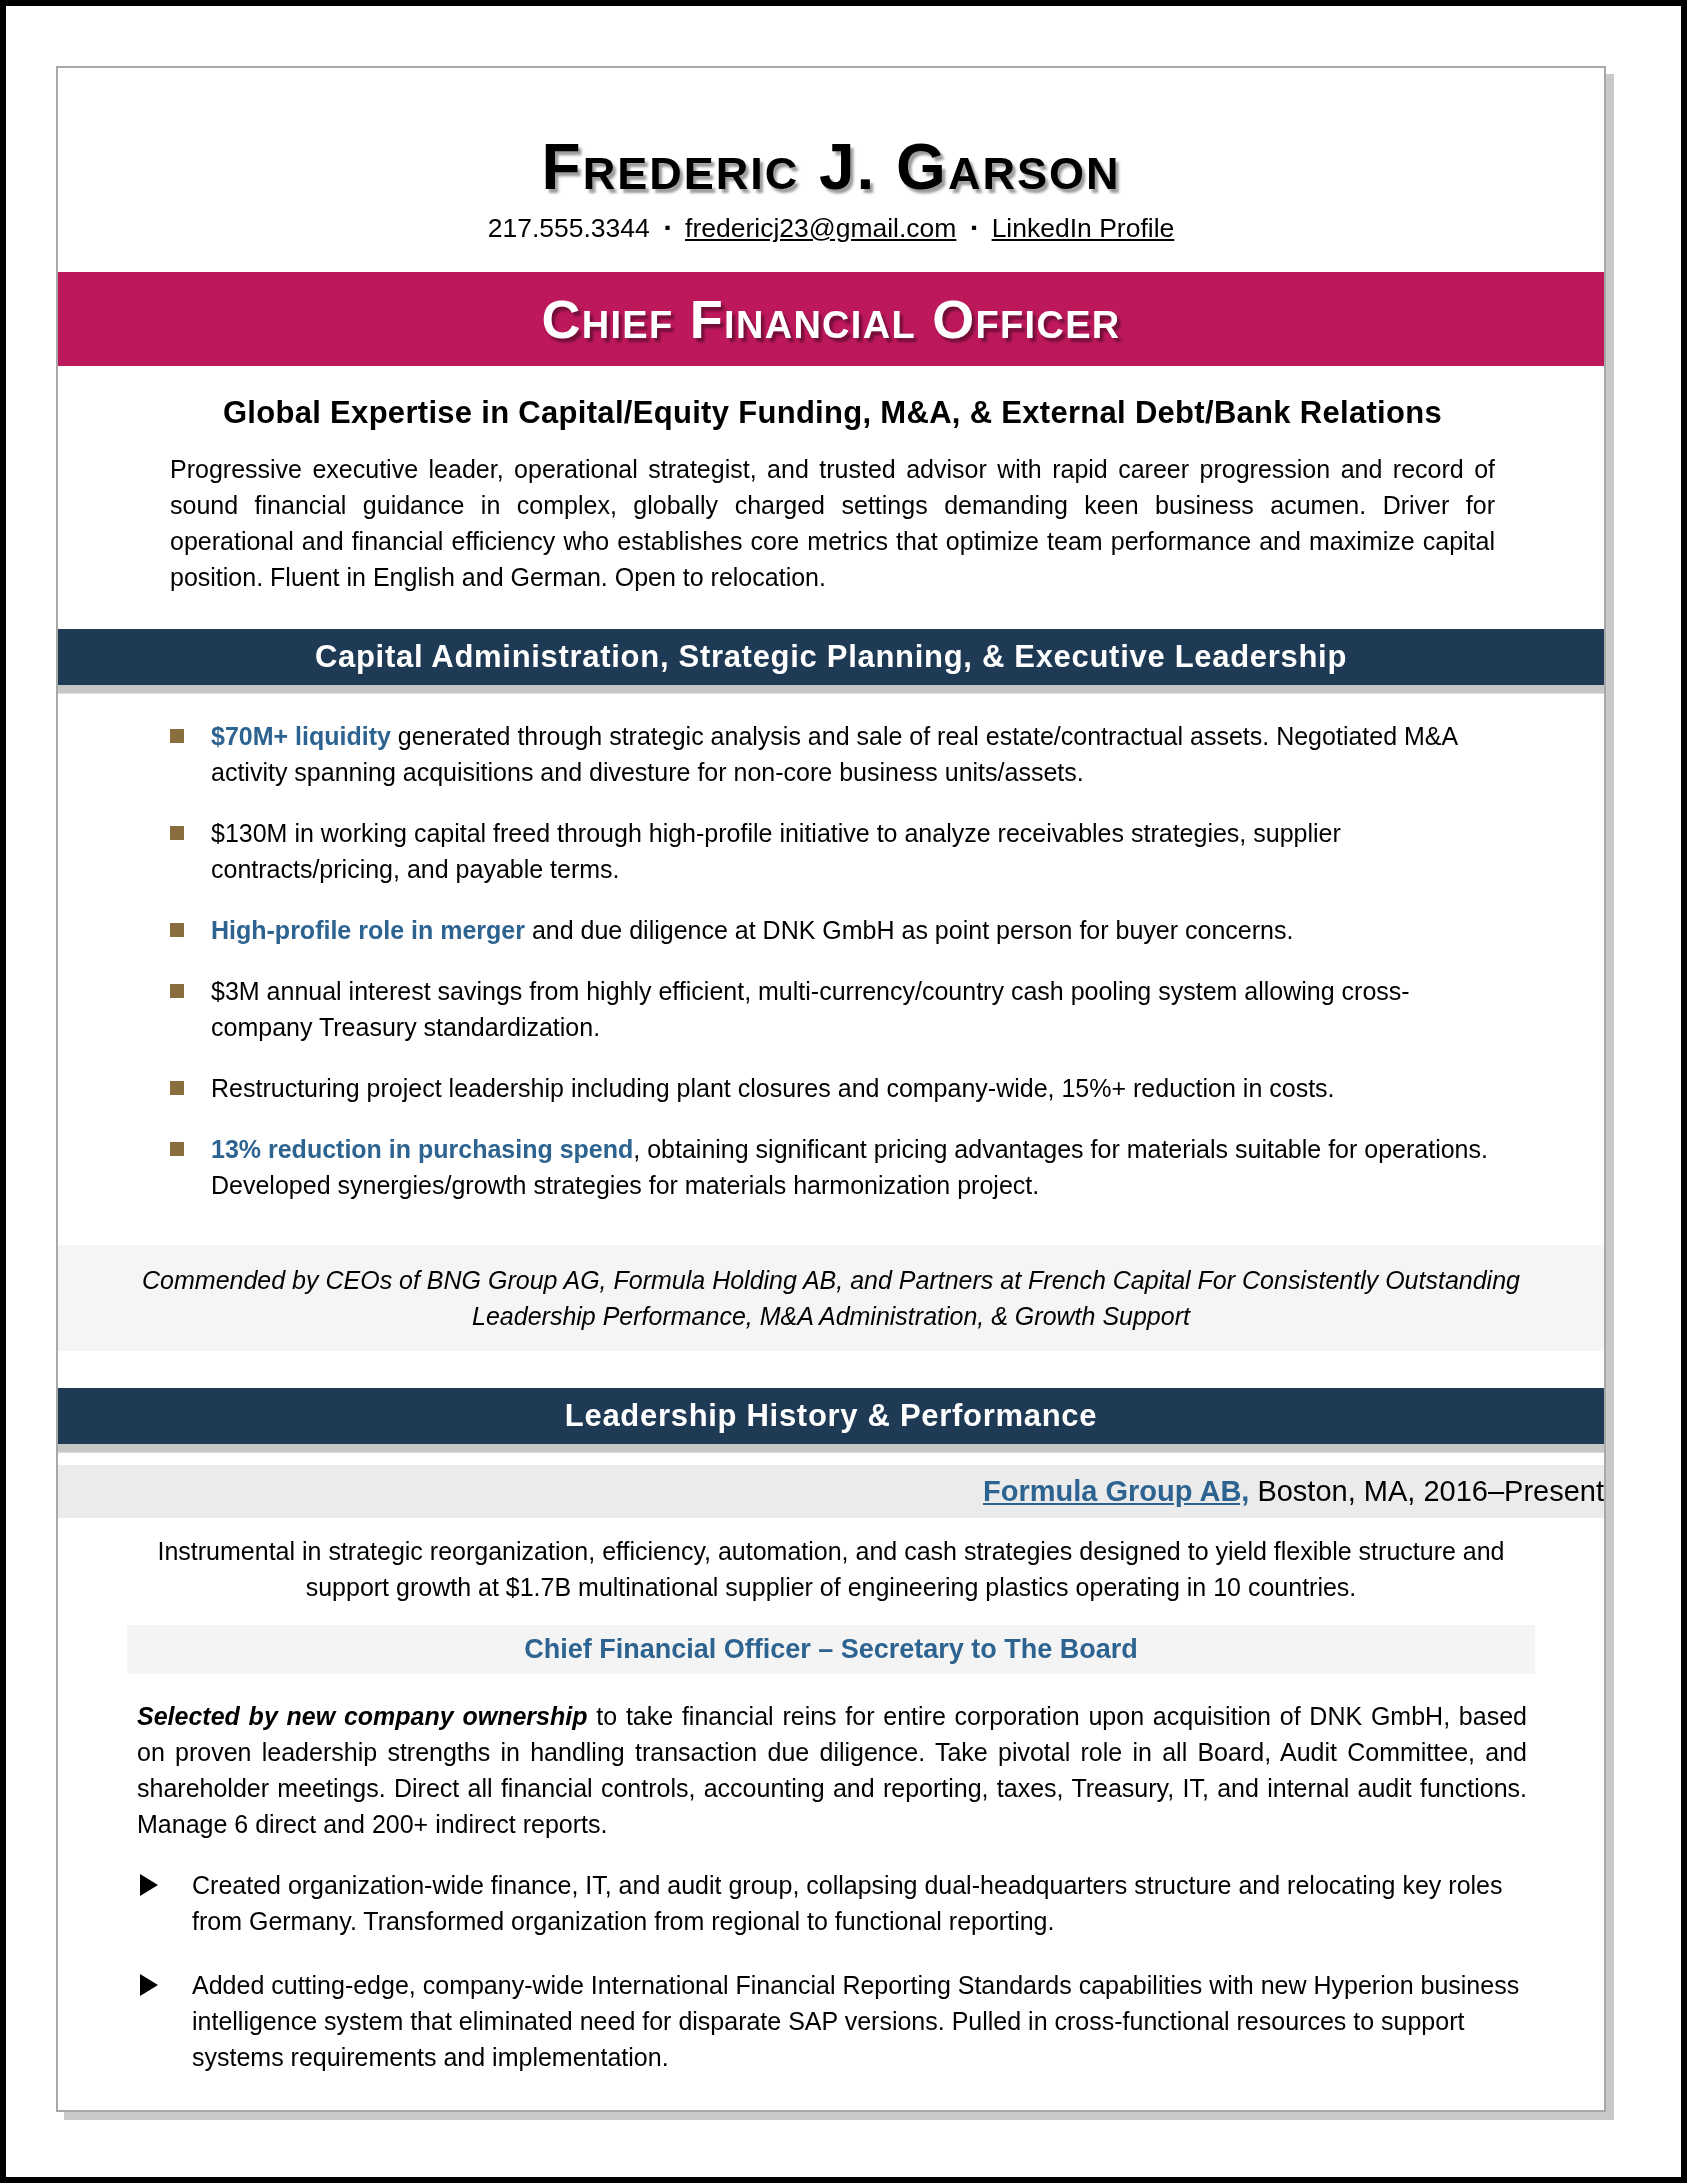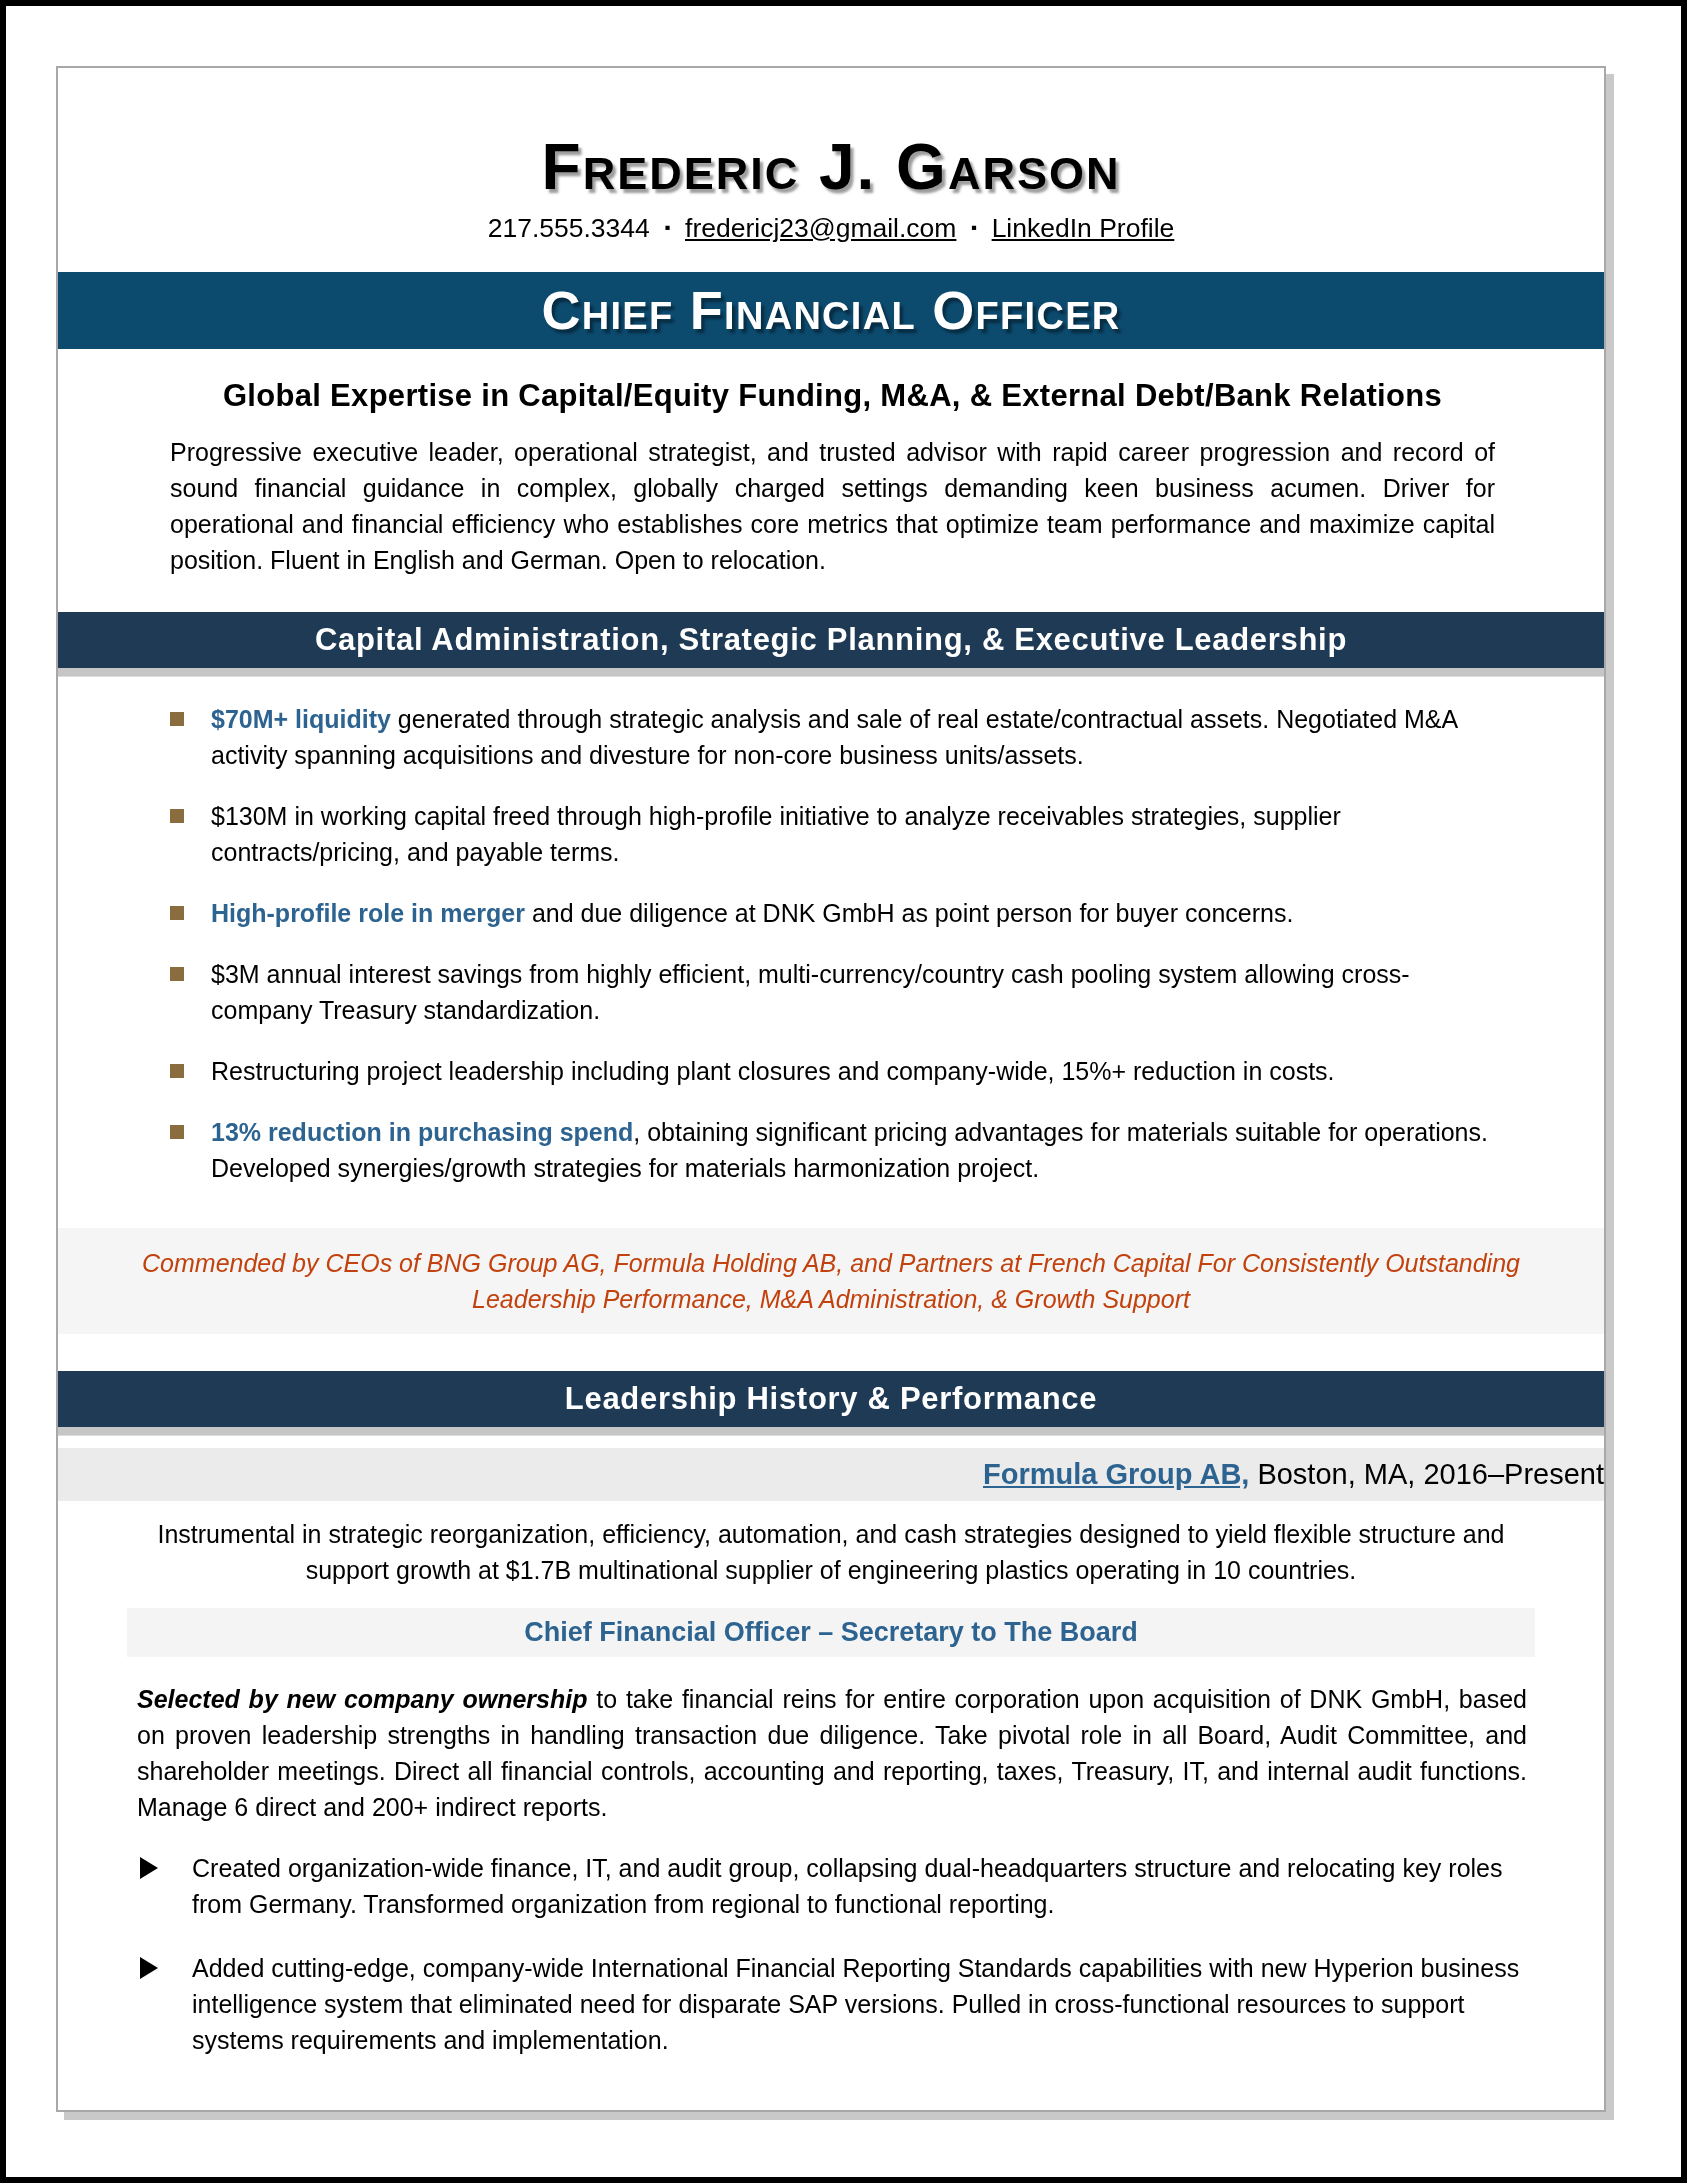--- a/index.html
+++ b/index.html
@@ -16,21 +16,21 @@
   .name{
     font-size:64px;font-weight:bold;color:#000;
     font-variant-caps:small-caps;letter-spacing:2px;line-height:1.1;
     text-shadow:3.3px 4px 2.6px #9c9c9c;
   }
   .contact{margin-top:10.6px;font-size:26.5px;color:#000;display:flex;justify-content:center;align-items:center;gap:14.6px;}
   .contact .sep{font-size:17px;line-height:26.5px;}
   .contact a{color:#000;text-decoration:underline;cursor:pointer;}
   
   .banner-main{
-    margin-top:28px;height:77px;background:#0c4a6e;
+    margin-top:28px;height:94px;background:#be185d;
     display:flex;align-items:center;justify-content:center;
   }
   .banner-main .t{
     color:#fff;font-size:54px;font-weight:bold;font-variant-caps:small-caps;
     letter-spacing:1.3px;text-shadow:3.3px 4px 2.6px rgba(0,0,0,.4);
   }
   .banner{
     height:56px;background:#1e3a54;display:flex;align-items:center;justify-content:center;
     box-shadow:0 8.6px 0 #c6c6c6;position:relative;
   }
@@ -48,21 +48,21 @@
   .lead-bi{font-weight:bold;font-style:italic;}
   
   .blist{list-style:none;margin:0;padding:33px 109px 22.5px 112px;}
   .blist li{display:grid;grid-template-columns:41px 1fr;margin-bottom:25px;}
   .blist li:last-child{margin-bottom:0;}
   .sq{width:14px;height:14px;background:#8a6d3f;margin-top:10.6px;}
   .blist .txt{font-size:25px;line-height:36px;color:#000;}
   
   .commend{
     margin-top:20px;background:#f5f5f5;padding:17px 82px;
-    font-style:italic;font-size:25px;line-height:36px;text-align:center;color:#c2410c;
+    font-style:italic;font-size:25px;line-height:36px;text-align:center;color:#000000;
   }
   .gap-mid{height:37px;}
   
   .companyband{margin-top:21px;background:#ebebeb;height:53px;display:flex;align-items:center;justify-content:flex-end;font-size:29px;}
   .companyband a{color:#2d6390;font-weight:bold;text-decoration:underline;cursor:pointer;}
   .companyband .loc{color:#000;margin-left:8px;}
   .companysum{margin:14.6px 99px 0;font-size:25px;line-height:36px;text-align:center;color:#000;}
   .roleband{
     margin:20px 69px 0;background:#f4f4f4;height:49px;
     display:flex;align-items:center;justify-content:center;

